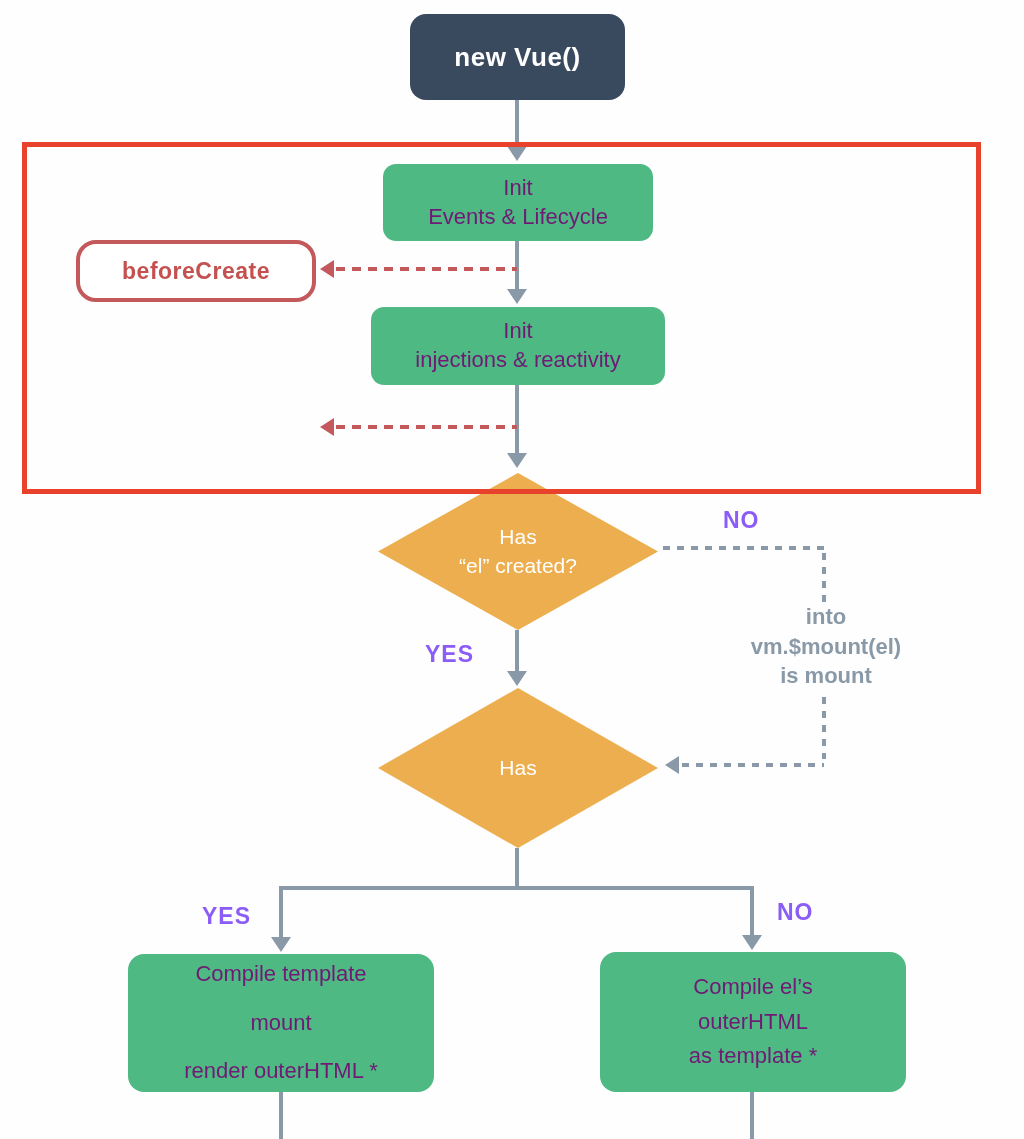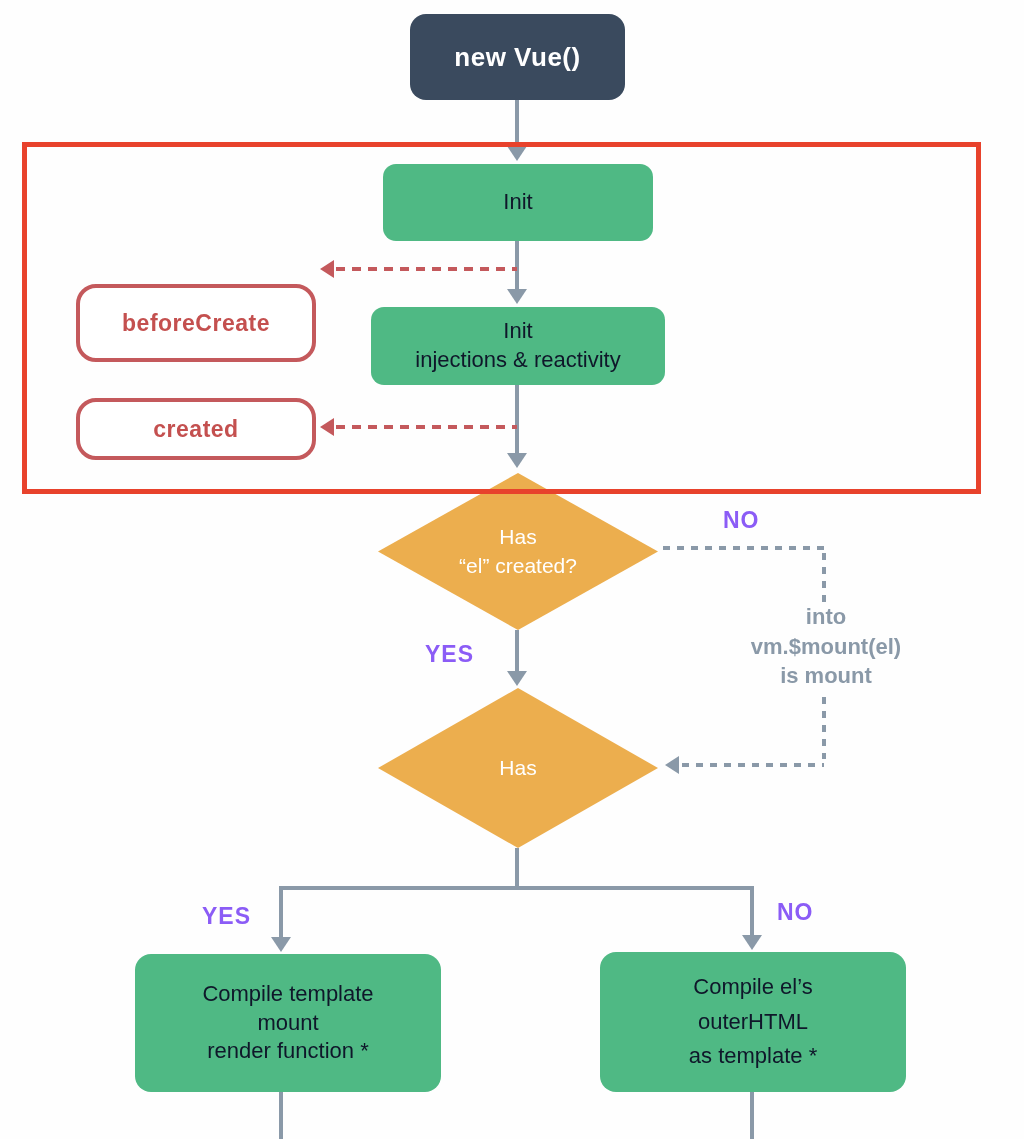--- a/index.html
+++ b/index.html
@@ -17,21 +17,21 @@
     align-items:center;justify-content:center;
     text-align:center;
     box-sizing:border-box;
   }
   .navy-box{
     background:#3a4a5e;color:#ffffff;
     border-radius:16px;
     font-size:26px;font-weight:700;letter-spacing:.5px;text-align:right;
   }
   .green-box{
-    background:#4fb984;color:#0f172a;
+    background:#4fb984;color:#701a75;
     border-radius:13px;
     font-size:22px;font-weight:400;line-height:1.3;
   }
   .hook-box{
     background:#ffffff;
     border:4px solid #c4595c;border-radius:20px;
     color:#c4504f;font-size:23px;font-weight:700;letter-spacing:.5px;
   }
   .diamond{
     position:absolute;
@@ -106,42 +106,40 @@
     <span>new Vue()</span>
   </div>
 
   <div class="vline" style="left:515px;top:100px;height:48px;"></div>
   <div class="arrow-down" style="left:507px;top:146px;"></div>
 
   <div class="highlight-rect"></div>
 
   <div class="node green-box" style="left:383px;top:164px;width:270px;height:77px;">
     <span>Init</span>
+    <span>Events &amp; Lifecycle</span>
   </div>
 
   <div class="vline" style="left:515px;top:241px;height:50px;"></div>
   <div class="arrow-down" style="left:507px;top:289px;"></div>
 
-  <div class="node hook-box" style="left:76px;top:240px;width:240px;height:78px;margin-top:44px;">
+  <div class="node hook-box" style="left:76px;top:240px;width:240px;height:62px;">
     <span>beforeCreate</span>
   </div>
   <div class="arrow-left-red" style="left:320px;top:260px;"></div>
   <div class="red-dash" style="left:336px;top:267px;width:181px;"></div>
 
   <div class="node green-box" style="left:371px;top:307px;width:294px;height:78px;">
     <span>Init</span>
     <span>injections &amp; reactivity</span>
   </div>
 
   <div class="vline" style="left:515px;top:385px;height:70px;"></div>
   <div class="arrow-down" style="left:507px;top:453px;"></div>
 
-  <div class="node hook-box" style="left:76px;top:398px;width:240px;height:62px;">
-    <span>created</span>
-  </div>
   <div class="arrow-left-red" style="left:320px;top:418px;"></div>
   <div class="red-dash" style="left:336px;top:425px;width:181px;"></div>
 
   <div class="diamond" style="left:378px;top:473px;width:280px;height:157px;">
     <span>Has</span>
     <span>“el” created?</span>
   </div>
 
   <div class="edge-label" style="left:723px;top:507px;">NO</div>
   <div class="gray-dot-h" style="left:663px;top:546px;width:163px;"></div>
@@ -168,24 +166,24 @@
   <div class="vline" style="left:515px;top:848px;height:40px;"></div>
   <div class="hline" style="left:279px;top:886px;width:475px;"></div>
   <div class="vline" style="left:279px;top:886px;height:53px;"></div>
   <div class="arrow-down" style="left:271px;top:937px;"></div>
   <div class="vline" style="left:750px;top:886px;height:53px;"></div>
   <div class="arrow-down" style="left:742px;top:935px;"></div>
 
   <div class="edge-label" style="left:202px;top:903px;">YES</div>
   <div class="edge-label" style="left:777px;top:899px;">NO</div>
 
-  <div class="node green-box" style="left:135px;top:954px;width:306px;height:138px;border-radius:16px;">
+  <div class="node green-box" style="left:128px;top:954px;width:306px;height:138px;border-radius:16px;gap:20px;">
     <span>Compile template</span>
     <span>mount</span>
-    <span>render function *</span>
+    <span>render outerHTML *</span>
   </div>
 
   <div class="node green-box" style="left:600px;top:952px;width:306px;height:140px;border-radius:16px;gap:6px;">
     <span>Compile el’s</span>
     <span>outerHTML</span>
     <span>as template *</span>
   </div>
 
   <div class="vline" style="left:279px;top:1092px;height:47px;"></div>
   <div class="vline" style="left:750px;top:1092px;height:47px;"></div>

